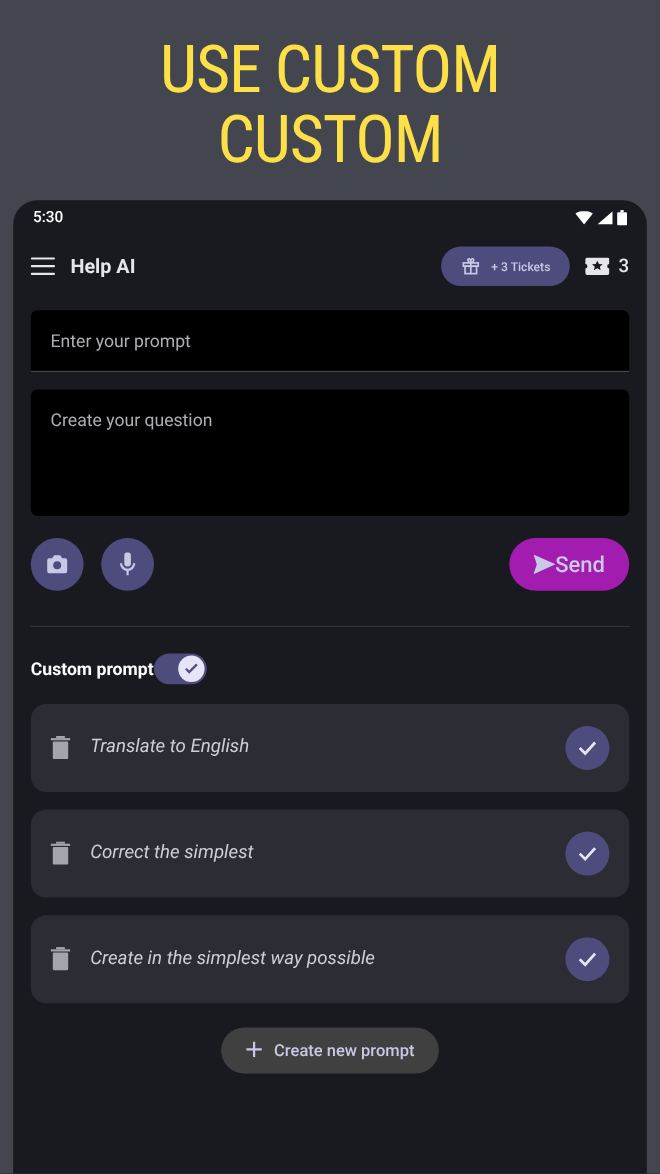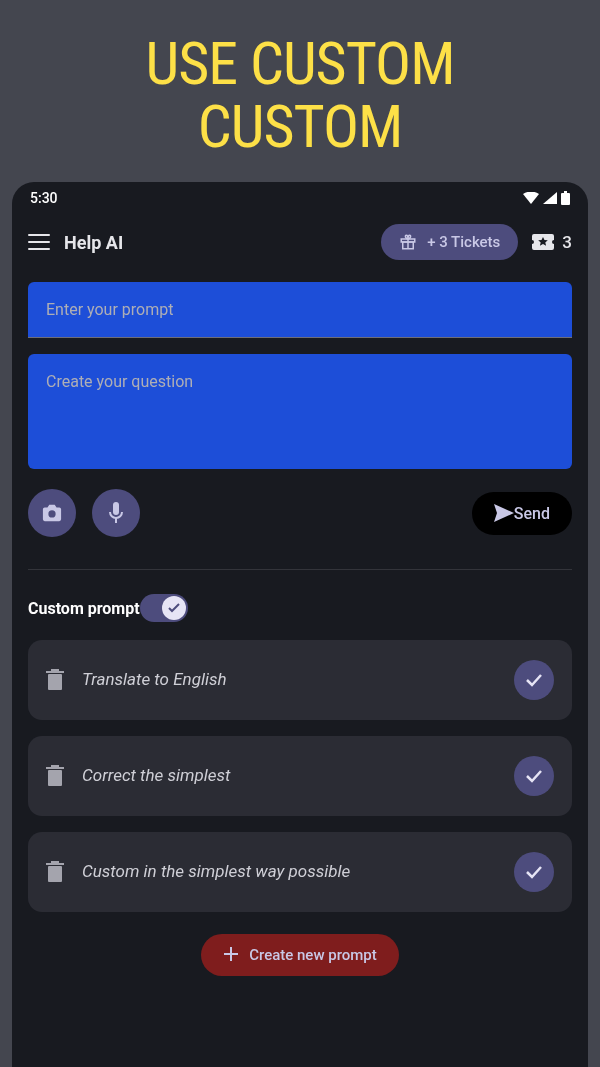--- a/index.html
+++ b/index.html
@@ -58,56 +58,56 @@
   .app-title { color: #e6e6ea; font-size: 18px; font-weight: 700; }
   .spacer { flex: 1; }
   .tickets-pill {
     background: #4d4c7d;
     color: #c9c8e6;
     border-radius: 20px;
     padding: 9px 18px;
     display: flex;
     align-items: center;
     gap: 10px;
-    font-size: 15px;
+    font-size: 11px;
     font-weight: 500;
   }
   .ticket-count {
     display: flex; align-items: center; gap: 8px;
     color: #e6e6ea; font-size: 17px; font-weight: 500;
   }
   .content {
     flex: 1;
     padding: 8px 16px 0;
     display: flex;
     flex-direction: column;
     gap: 16px;
   }
   .field {
-    background: #1d4ed8;
+    background: #000000;
     border-radius: 6px 6px 0 0;
     padding: 18px 18px;
     color: #aeaeb5;
     font-size: 16px;
     border-bottom: 1px solid #6e6e78;
   }
   .field.large { height: 115px; display: flex; align-items: flex-start; border-bottom: none; border-radius: 6px;}
   .action-row {
     display: flex; align-items: center; gap: 16px;
     padding-top: 4px; padding-bottom: 8px;
   }
   .circle-btn {
     width: 48px; height: 48px; border-radius: 50%;
     background: #4d4c7d; display: flex; align-items: center; justify-content: center;
   }
   .send-btn {
-    background: #000000; color: #c9c8e6;
+    background: #a21caf; color: #c9c8e6;
     border-radius: 24px; padding: 12px 22px;
     display: flex; align-items: center; 
-    font-size: 16px; font-weight: 500;
+    font-size: 20px; font-weight: 500;
   }
   .divider { height: 1px; background: #33343a; margin: 8px 0 4px; }
   .section-row {
     display: flex; align-items: center; justify-content: flex-start;
     padding: 4px 0 2px;
   }
   .section-title { color: #fefefe; font-size: 16px; font-weight: 700; }
   .toggle {
     width: 48px; height: 28px; border-radius: 14px;
     background: #4d4c7d; position: relative;
@@ -123,21 +123,21 @@
     padding: 20px 18px;
     display: flex; align-items: center; gap: 18px; font-style: italic;
   }
   .prompt-text { flex: 1; color: #cfcfd6; font-size: 17px; line-height: 1.4; }
   .check-circle {
     width: 40px; height: 40px; border-radius: 50%;
     background: #4d4c7d; display: flex; align-items: center; justify-content: center;
   }
   .create-btn {
     align-self: center;
-    background: #7f1d1d; color: #c9c8e6;
+    background: #404040; color: #c9c8e6;
     border-radius: 22px; padding: 12px 22px;
     display: flex; align-items: flex-start; gap: 10px;
     font-size: 15px; font-weight: 500;
     margin-top: 6px;
   }
   svg { display: block; }
 </style>
 </head>
 <body>
 
@@ -263,21 +263,21 @@
           </svg>
       </div>
     </div>
 
     <div class="prompt-card">
       <svg width="18" height="22" viewBox="0 0 18 22" fill="#a4a4ad">
           <rect x="2" y="5" width="14" height="16" rx="1"></rect>
           <rect x="0" y="2" width="18" height="2"></rect>
           <rect x="5" y="0" width="8" height="2"></rect>
         </svg>
-      <div class="prompt-text">Custom in the simplest way possible</div>
+      <div class="prompt-text">Create in the simplest way possible</div>
       <div class="check-circle">
         <svg width="18" height="14" viewBox="0 0 18 14" fill="none" stroke="#e6e4f5" stroke-width="2.5">
             <path d="M2 7 L7 12 L16 2"></path>
           </svg>
       </div>
     </div>
 
     <div class="create-btn">
       <svg width="16" height="16" viewBox="0 0 16 16" stroke="#c9c8e6" stroke-width="2">
           <line x1="8" y1="1" x2="8" y2="15"></line>

